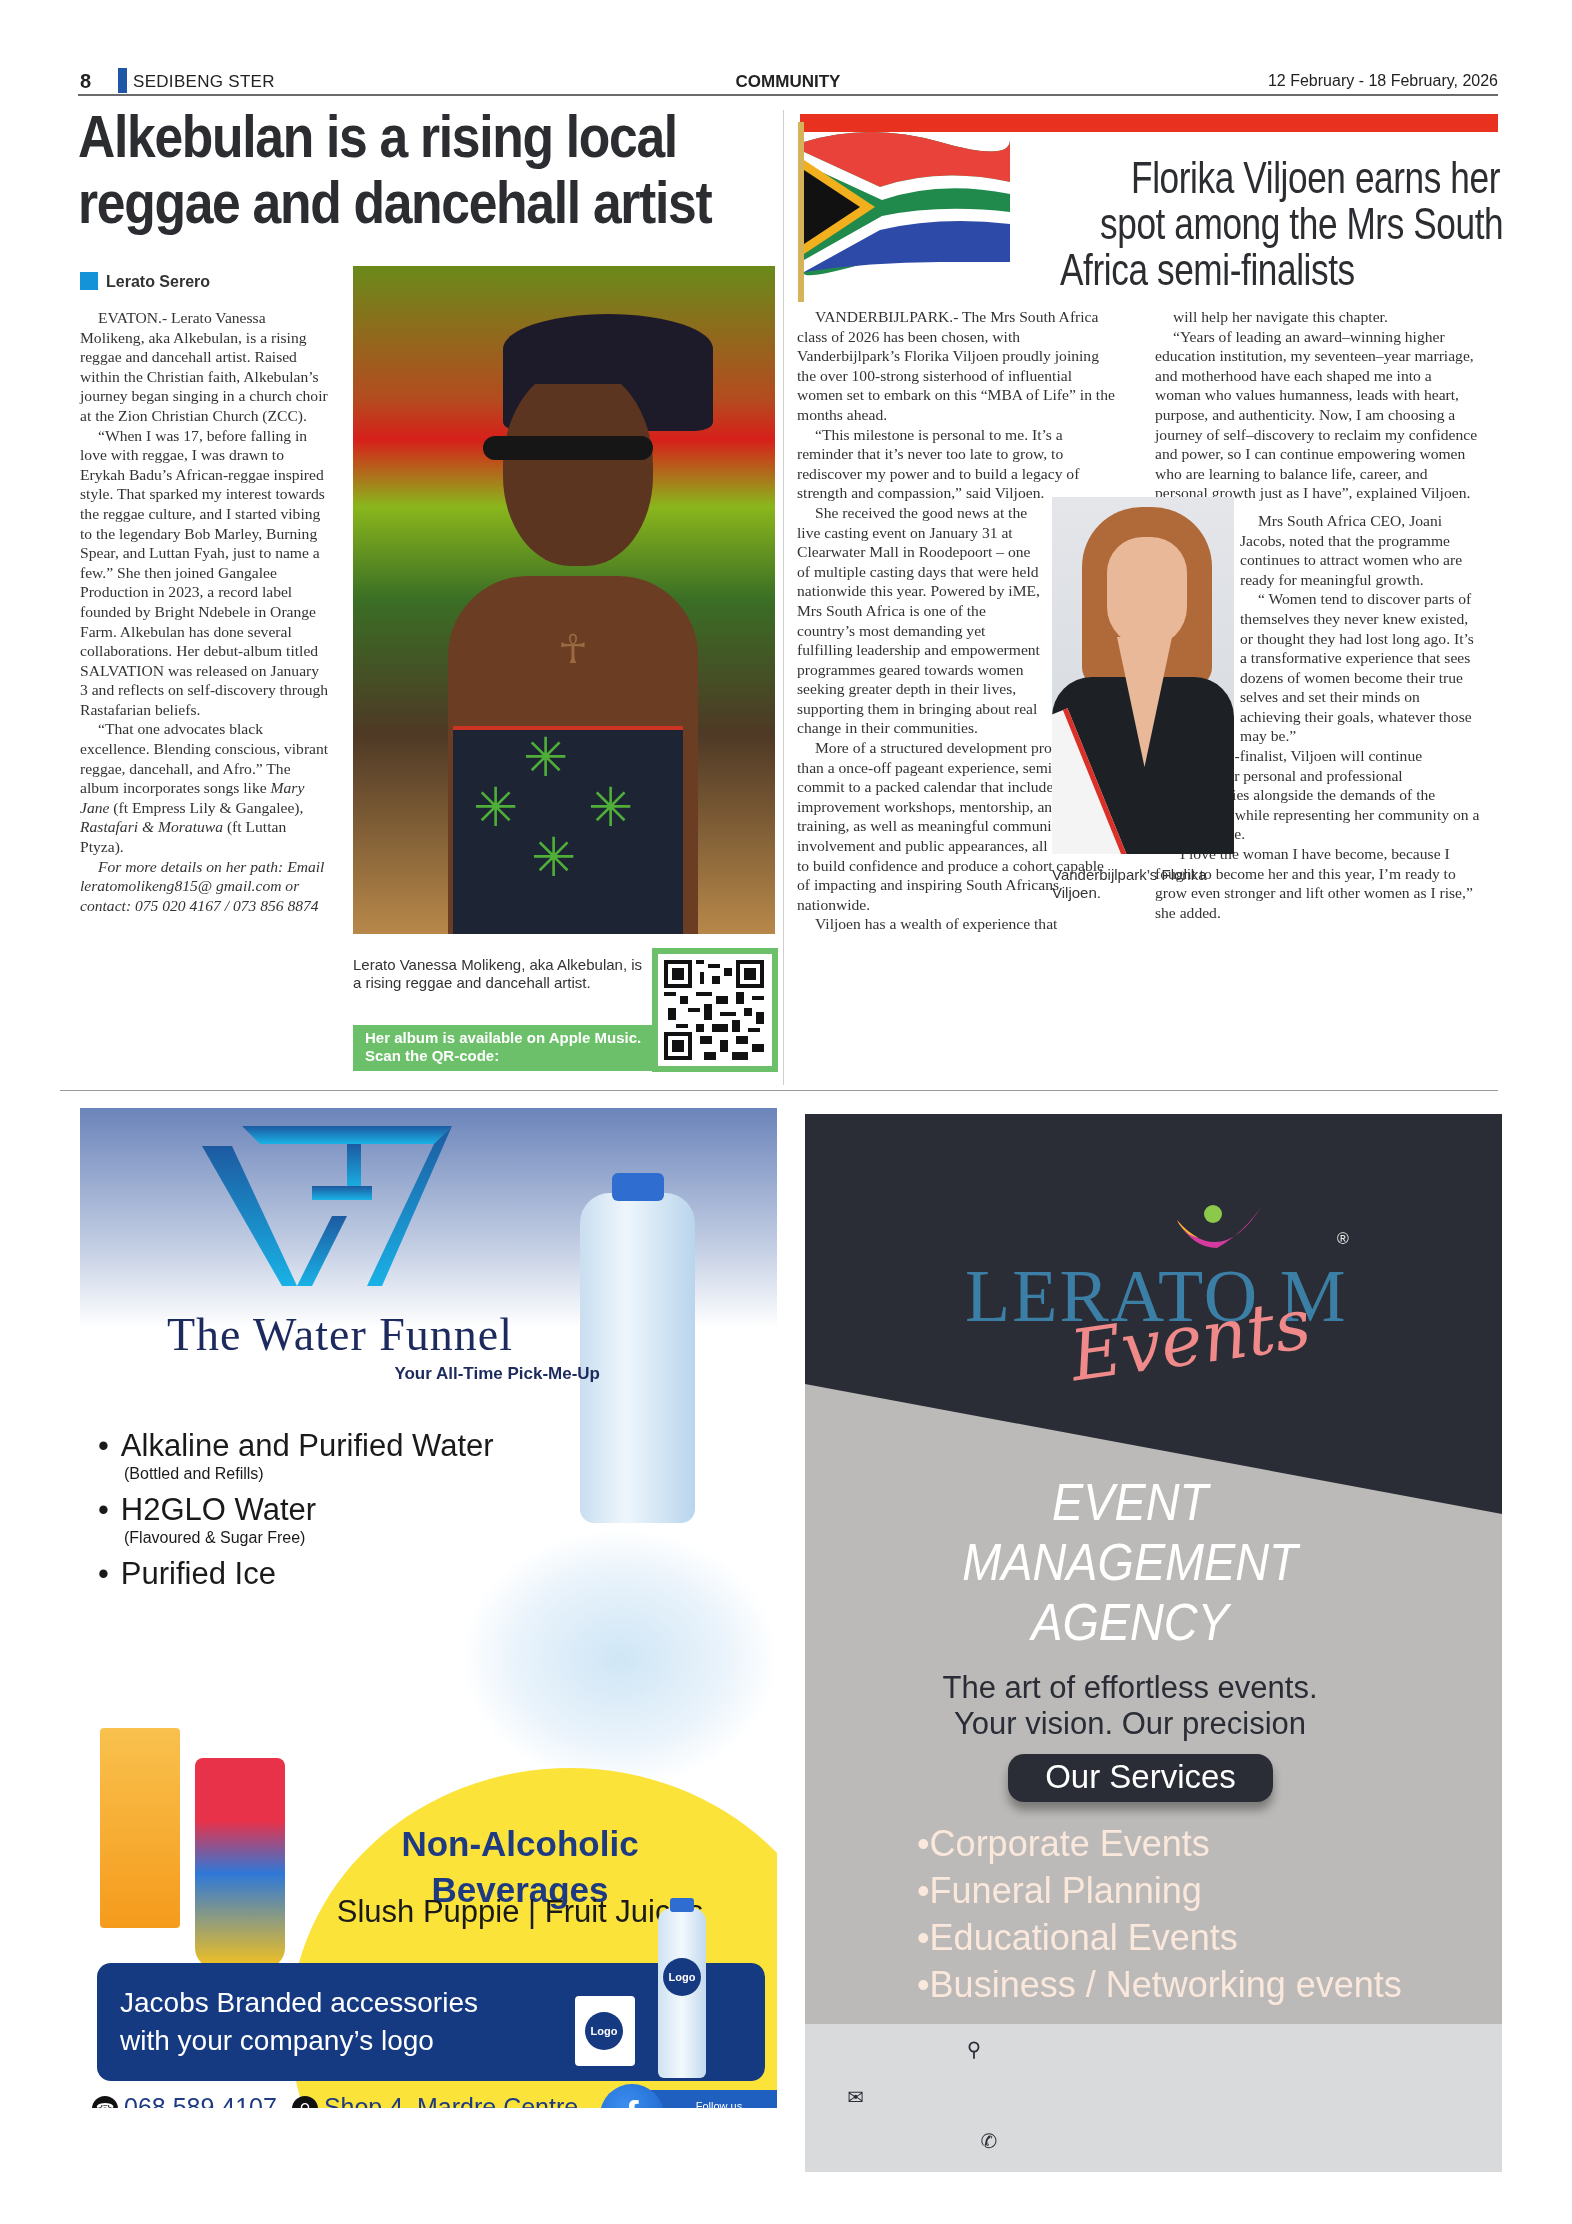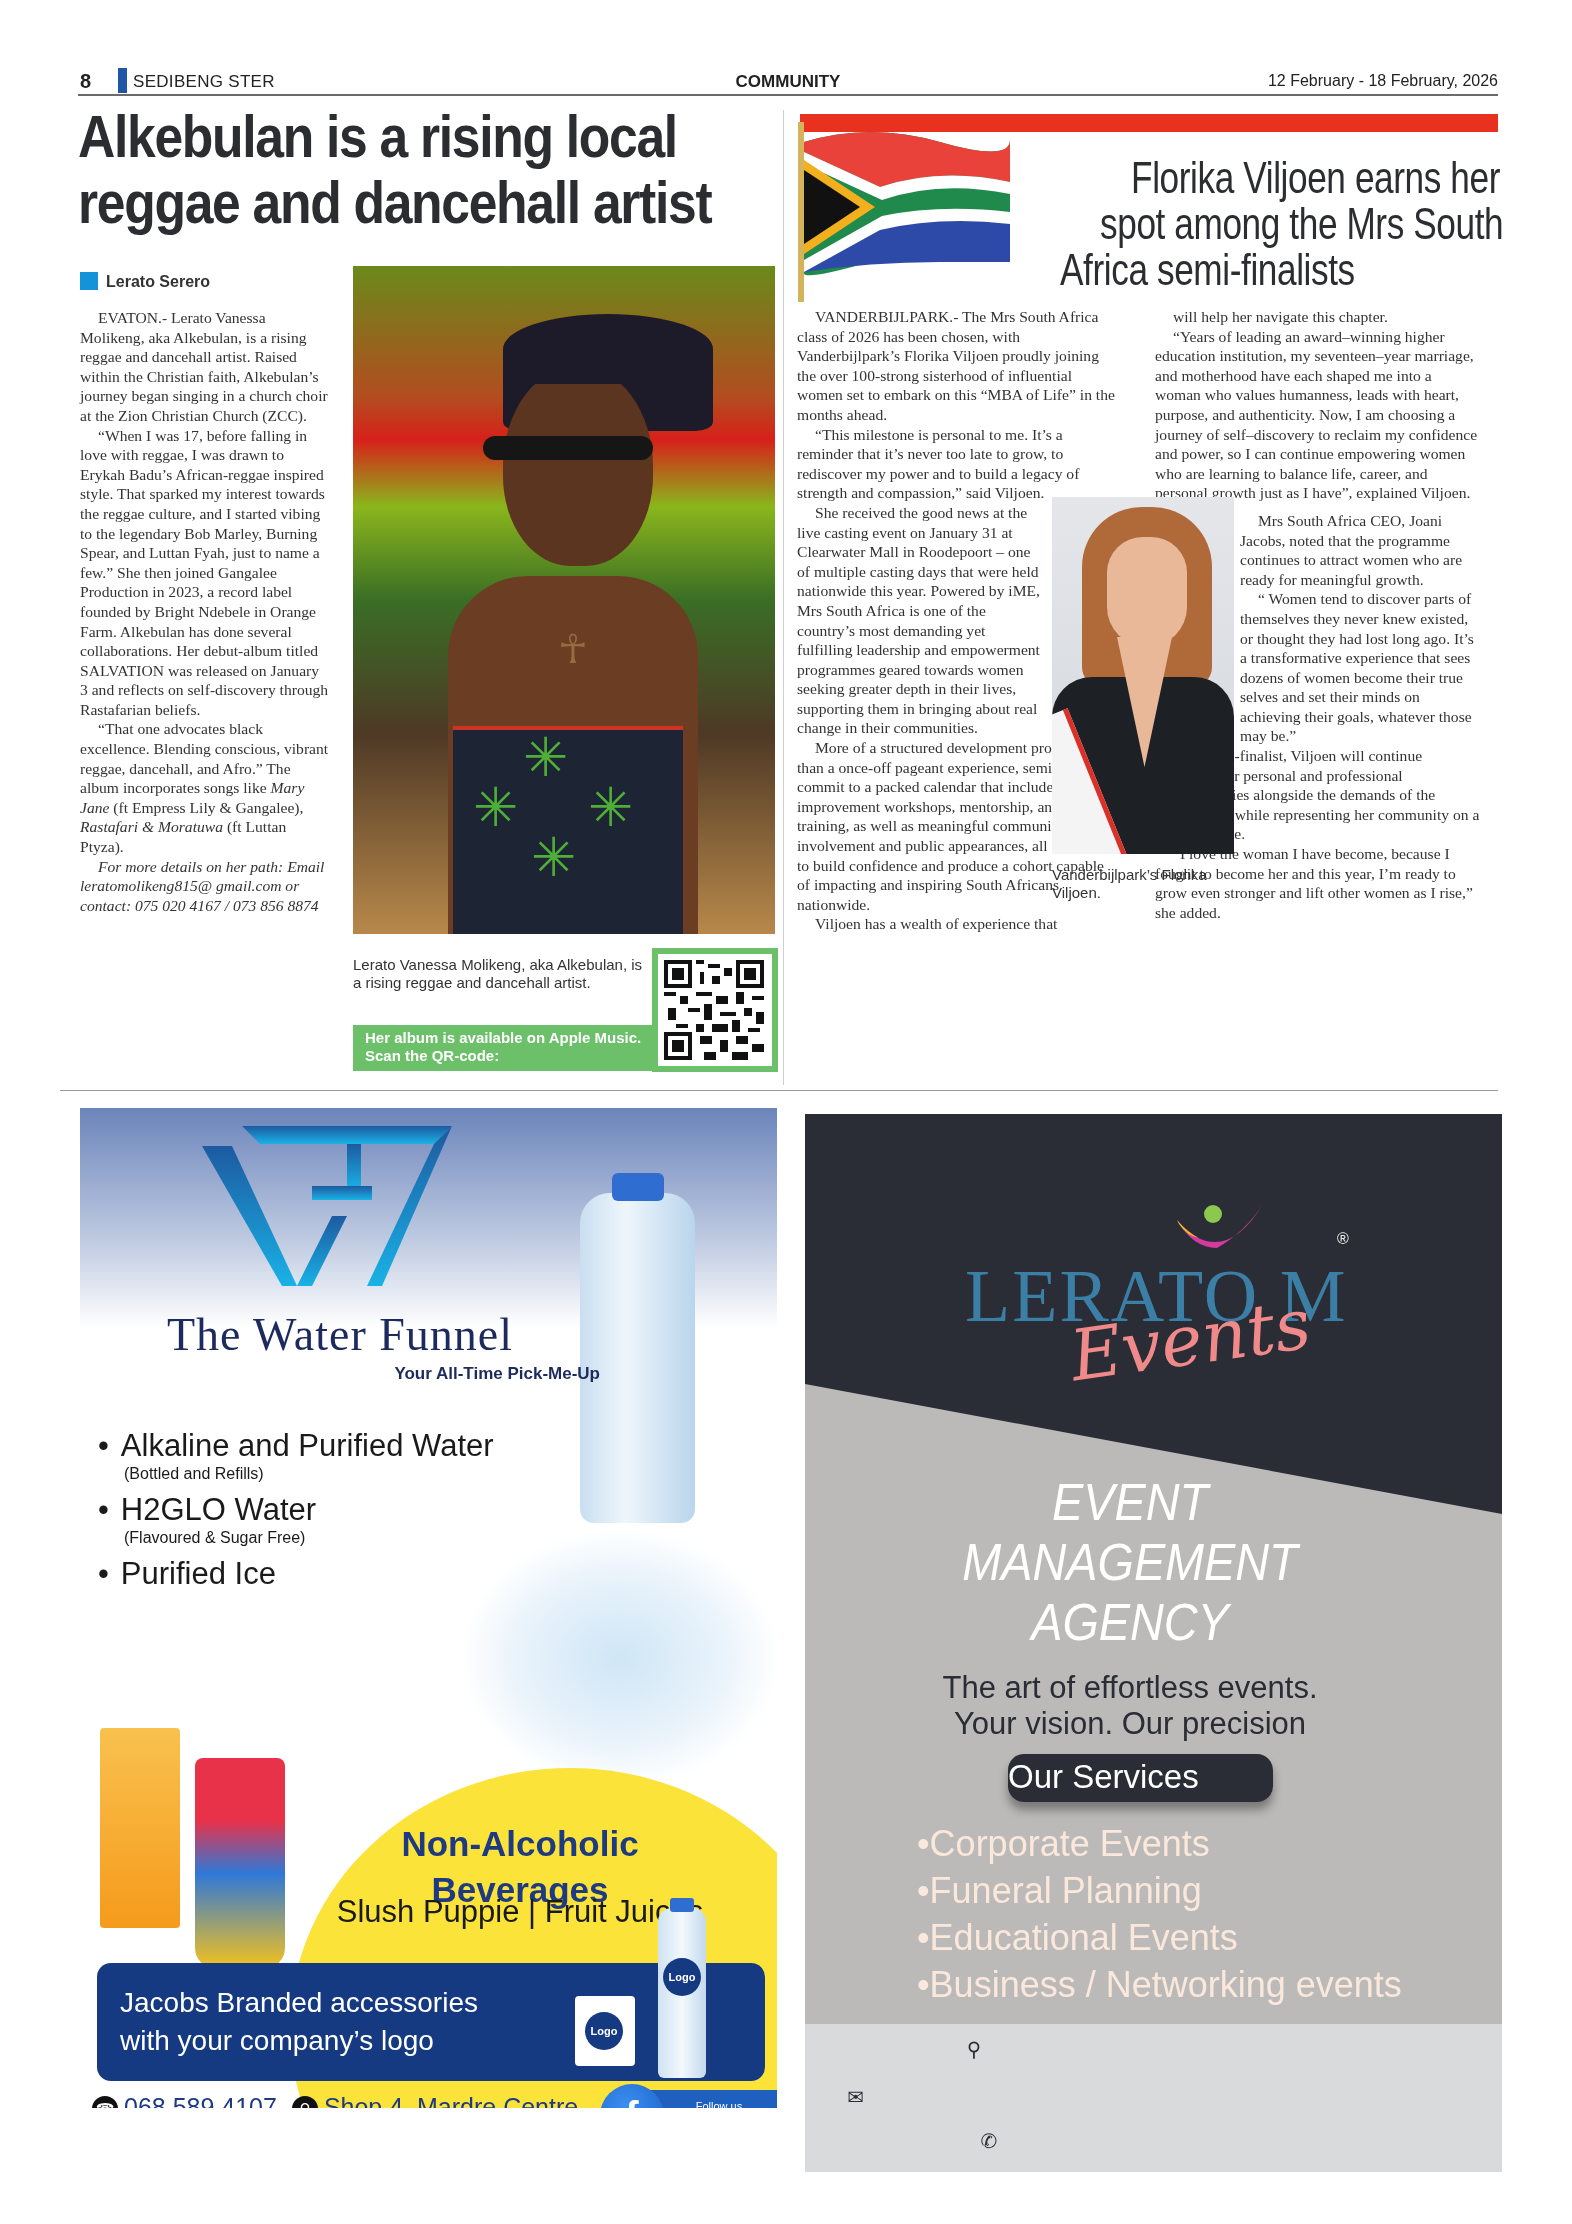--- a/index.html
+++ b/index.html
@@ -95,21 +95,21 @@
   
   .ad-lm { position: absolute; left: 805px; top: 1114px; width: 697px; height: 1058px; overflow: hidden; background: #2a2d35; }
   .lm-grey { position: absolute; left: 0; top: 270px; width: 697px; height: 760px; background: #bbbab8; clip-path: polygon(0 0, 100% 130px, 100% 100%, 0 100%); }
   .lm-light { position: absolute; left: 0; top: 910px; width: 697px; height: 148px; background: #d9dadc; }
   .lm-logo { position: absolute; left: 160px; top: 140px; font-family: "Liberation Serif", serif; font-size: 74px; color: #3c7fa6; letter-spacing: 2px; }
   .lm-events { position: absolute; left: 265px; top: 185px; font-family: "DejaVu Serif", serif; font-style: italic; font-size: 70px; color: #f08a8a; transform: rotate(-8deg); }
   .lm-reg { position: absolute; left: 532px; top: 116px; font-family: "Liberation Sans", sans-serif; font-size: 16px; color: #eee; }
   .lm-swoosh { position: absolute; left: 360px; top: 88px; width: 100px; height: 50px; }
   .lm-head { position: absolute; left: 0; width: 650px; top: 358px; text-align: center; font-family: "Liberation Sans", sans-serif; font-style: italic; font-size: 52px; line-height: 60px; color: #ffffff; transform: scaleX(0.9); transform-origin: center top; }
   .lm-tag { position: absolute; left: 0; width: 650px; top: 556px; text-align: center; font-family: "Liberation Sans", sans-serif; font-size: 31px; line-height: 36px; color: #2a2d35; }
-  .lm-svc-btn { position: absolute; left: 203px; top: 640px; width: 265px; height: 48px; border-radius: 16px; background: #2a2d35; color: #fff; font-family: "Liberation Sans", sans-serif; font-size: 33px; line-height: 46px; text-align: left; box-shadow: 0 8px 10px rgba(0,0,0,0.35); }
+  .lm-svc-btn { position: absolute; left: 203px; top: 640px; width: 265px; height: 48px; border-radius: 16px; background: #2a2d35; color: #fff; font-family: "Liberation Sans", sans-serif; font-size: 33px; line-height: 46px; text-align: center; box-shadow: 0 8px 10px rgba(0,0,0,0.35); }
   .lm-list { position: absolute; left: 112px; top: 706px; font-family: "Liberation Sans", sans-serif; font-size: 36px; line-height: 47px; color: #fbe8dc; }
   .lm-list div::before { content: "\2022 "; }
   .lm-ic { position: absolute; width: 22px; height: 22px; color: #2a2d35; font-size: 20px; line-height: 22px; text-align: center; font-family: "DejaVu Sans", sans-serif; }
 </style>
 </head>
 <body>
 
 <div class="masthead">
   <span class="page-num">8</span>
   <span class="brand-bar"></span>

